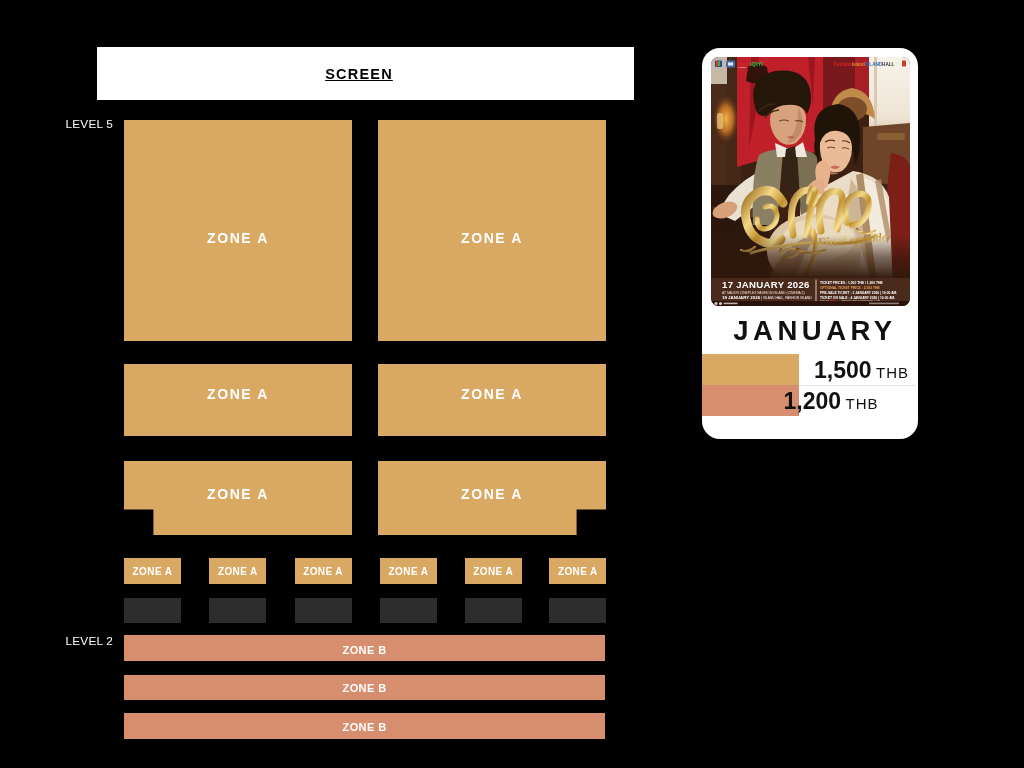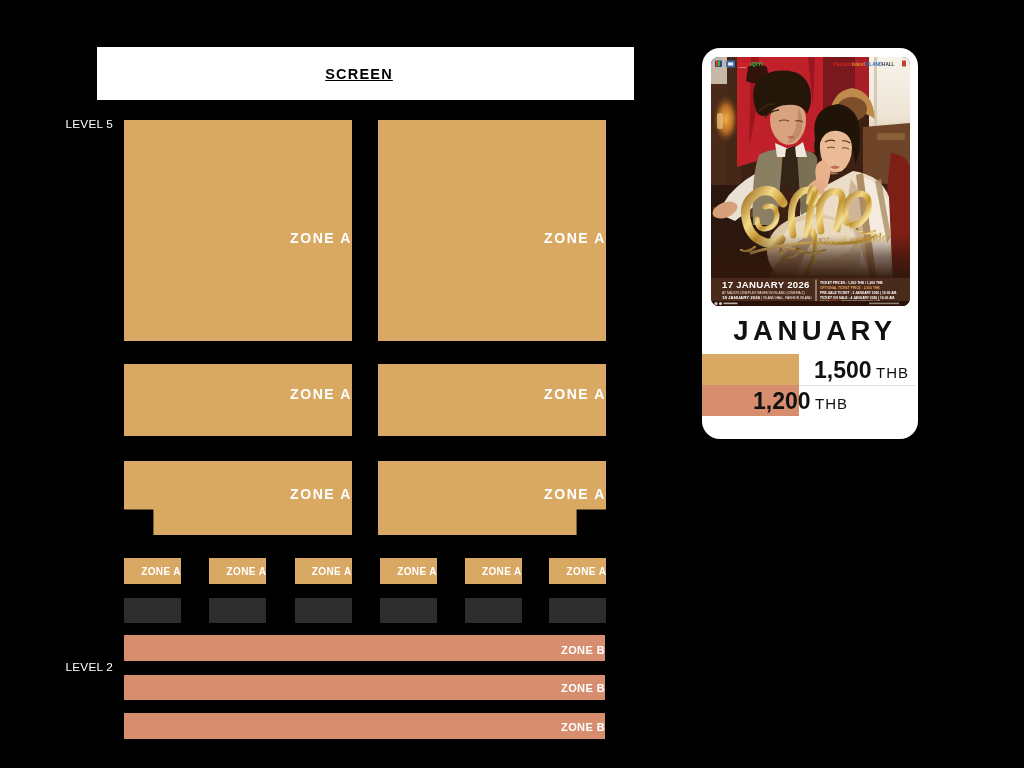--- a/index.html
+++ b/index.html
@@ -3,21 +3,21 @@
 <meta charset="utf-8">
 <style>
   html,body{margin:0;padding:0;}
   body{width:1024px;height:768px;background:#000;position:relative;overflow:hidden;
        font-family:"Liberation Sans",sans-serif;}
   .abs{position:absolute;}
   .zoneA{background:#d9a963;color:#fff;font-weight:bold;}
   .zoneB{background:#d78e6e;color:#fff;font-weight:bold;}
   .lbl{position:absolute;color:#fff;font-size:11.8px;letter-spacing:0.2px;}
   .zt{position:absolute;color:#fff;font-weight:bold;font-size:14px;letter-spacing:1.6px;
-      text-align:right;width:100%;}
+      text-align:center;width:100%;}
 </style>
 </head>
 <body>
 
 <div class="abs" style="left:97px;top:46.5px;width:537px;height:53.5px;background:#fff;"></div>
 
 <div class="abs" style="left:97px;top:66px;width:524px;text-align:center;color:#000;font-weight:bold;font-size:14.5px;letter-spacing:1.2px;text-decoration:underline;">SCREEN</div>
 
 <div class="lbl" style="left:65.5px;top:117px;">LEVEL 5</div>
 
@@ -74,21 +74,21 @@
 <div class="abs" style="left:209.3px;top:597.7px;width:57px;height:25.8px;background:#2d2d2d;"></div>
 
 <div class="abs" style="left:294.6px;top:597.7px;width:57px;height:25.8px;background:#2d2d2d;"></div>
 
 <div class="abs" style="left:380px;top:597.7px;width:57px;height:25.8px;background:#2d2d2d;"></div>
 
 <div class="abs" style="left:464.7px;top:597.7px;width:57px;height:25.8px;background:#2d2d2d;"></div>
 
 <div class="abs" style="left:549.3px;top:597.7px;width:57px;height:25.8px;background:#2d2d2d;"></div>
 
-<div class="lbl" style="left:65.5px;top:660px;text-align:right;">LEVEL 2</div>
+<div class="lbl" style="left:65.5px;top:634px;text-align:right;">LEVEL 2</div>
 
 <div class="abs zoneB" style="left:124px;top:635.4px;width:481px;height:25.6px;"></div>
 
 <div class="zt" style="left:124px;top:644px;width:481px;font-size:11px;letter-spacing:0.4px;">ZONE B</div>
 
 <div class="abs zoneB" style="left:124px;top:674.8px;width:481px;height:25.1px;"></div>
 
 <div class="zt" style="left:124px;top:682px;width:481px;font-size:11px;letter-spacing:0.4px;">ZONE B</div>
 
 <div class="abs zoneB" style="left:124px;top:713px;width:481px;height:25.7px;"></div>
@@ -308,13 +308,13 @@
 <div class="abs" style="left:702px;top:315px;width:216px;text-align:center;color:#111;font-weight:bold;font-size:27.5px;letter-spacing:4.5px;padding-left:5px;">JANUARY</div>
 
 <div class="abs" style="left:704px;top:384.7px;width:212px;height:1px;background:#e2e2e2;"></div>
 
 <div class="abs" style="left:702px;top:354.4px;width:96.5px;height:30.8px;background:#d9a963;"></div>
 
 <div class="abs" style="left:702px;top:385.2px;width:96.5px;height:30.8px;background:#d78e6e;"></div>
 
 <div class="abs" style="left:753px;top:357px;width:156px;text-align:right;color:#111;"><span style="font-weight:bold;font-size:23px;">1,500</span> <span style="font-size:15px;letter-spacing:1px;">THB</span></div>
 
-<div class="abs" style="left:753px;top:388px;width:156px;text-align:left;color:#111;"><span style="font-weight:bold;font-size:23px;">1,200</span> <span style="font-size:15px;letter-spacing:1px;">THB</span></div>
+<div class="abs" style="left:753px;top:388px;width:156px;text-align:center;color:#111;"><span style="font-weight:bold;font-size:23px;">1,200</span> <span style="font-size:15px;letter-spacing:1px;">THB</span></div>
 
 </body></html>

